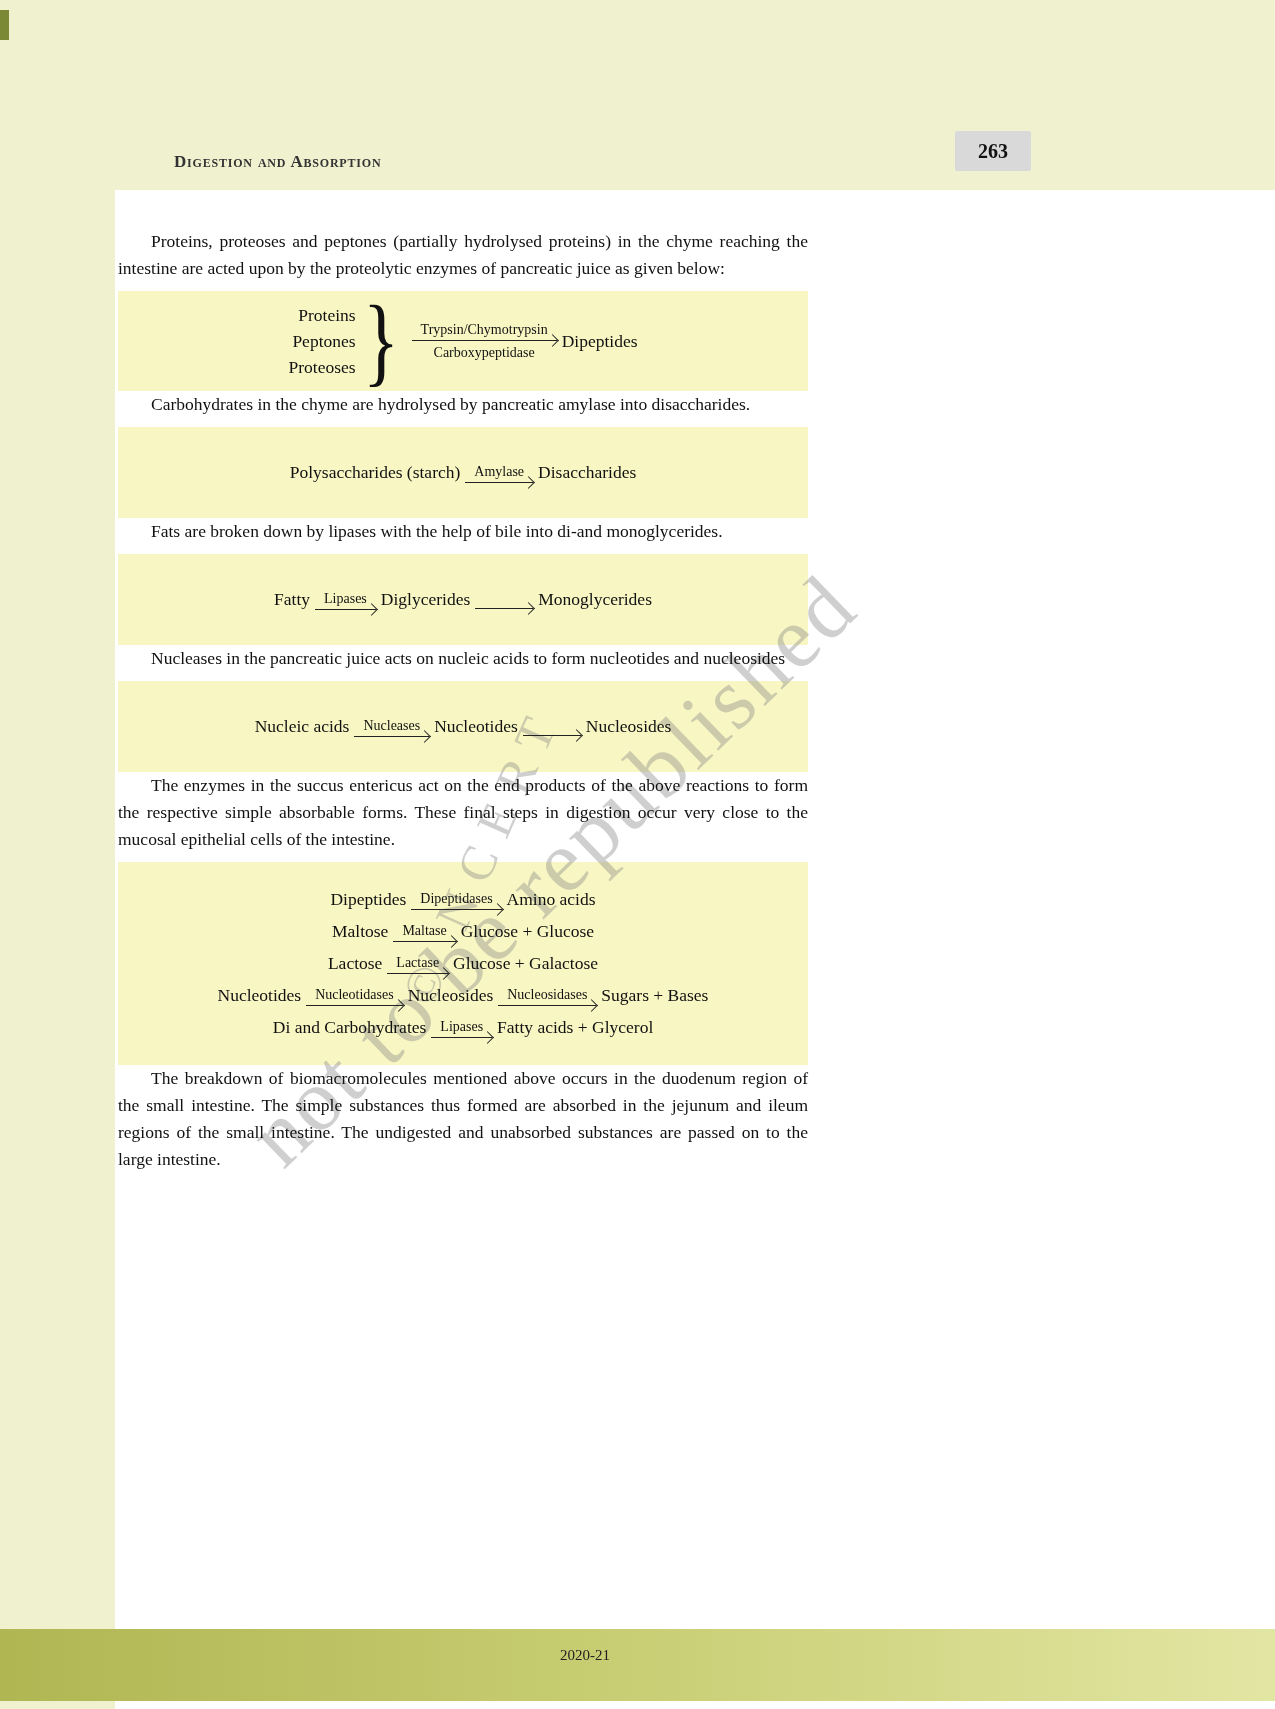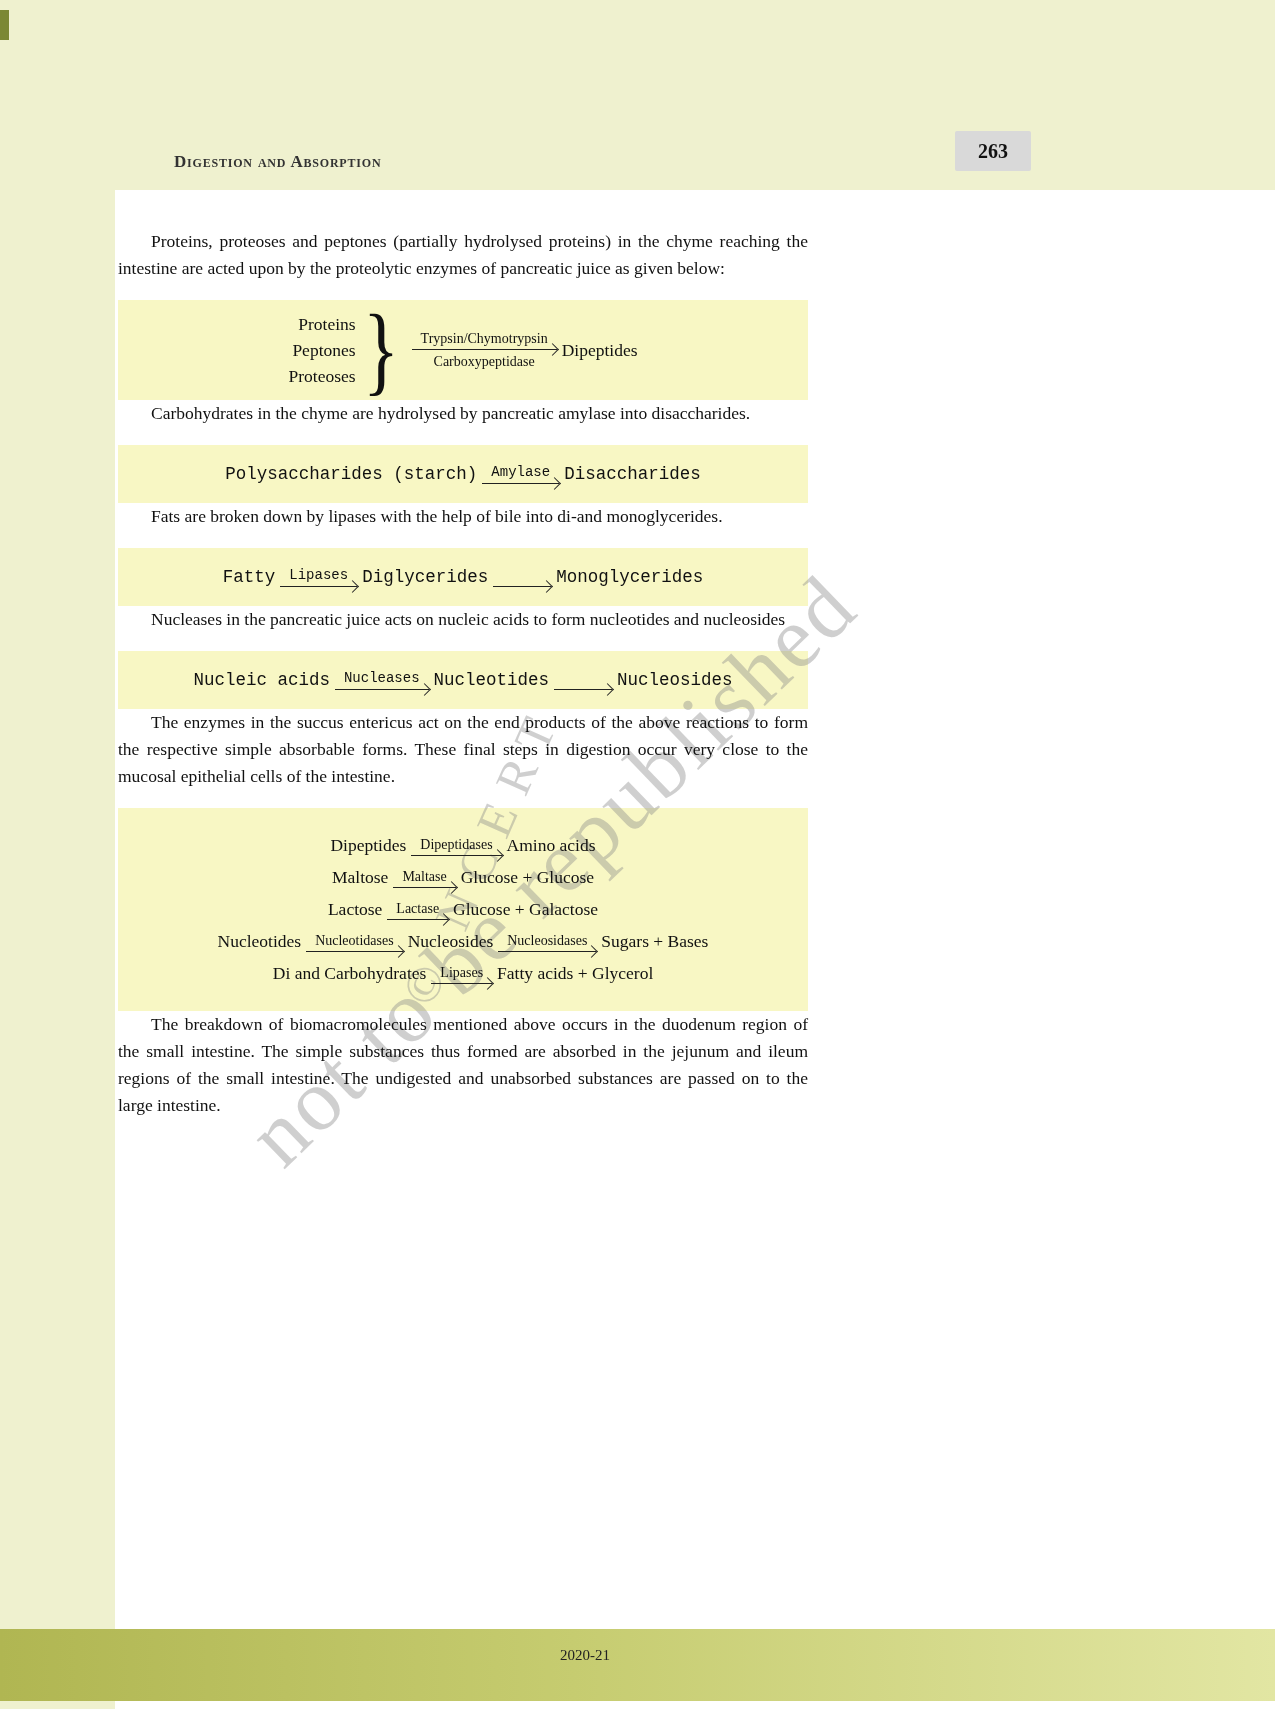--- a/index.html
+++ b/index.html
@@ -41,23 +41,23 @@
 
   
   .content { position:absolute; left:118px; top:228px; width:690px; }
   p.para {
     margin:0; font-size:17.5px; line-height:27px; text-align:justify; text-indent:33px;
     position:relative; z-index:2;
   }
   .mt { margin-top:14px; }
 
   
-  .box { background:var(--highlight-box,#f8f7c4); margin-top:18px; }
+  .box { background:var(--highlight-box,#f8f7c4); margin-top:9px; }
   .box.b1 { padding:10px 6px; }
-  .box.b2, .box.b3, .box.b4 { padding:19px 6px;font-family:Liberation Mono, monospace; }
+  .box.b2, .box.b3, .box.b4 { padding:35px 6px; }
   .box.b5 { padding:16px 4px; }
 
   .row {
     display:flex; align-items:center; justify-content:center;
     font-size:17.5px; position:relative; z-index:2;
   }
   .b5 .row { margin:11px 0; }
 
   .stack { display:flex; flex-direction:column; align-items:flex-end; line-height:26px; }
   .brace {

